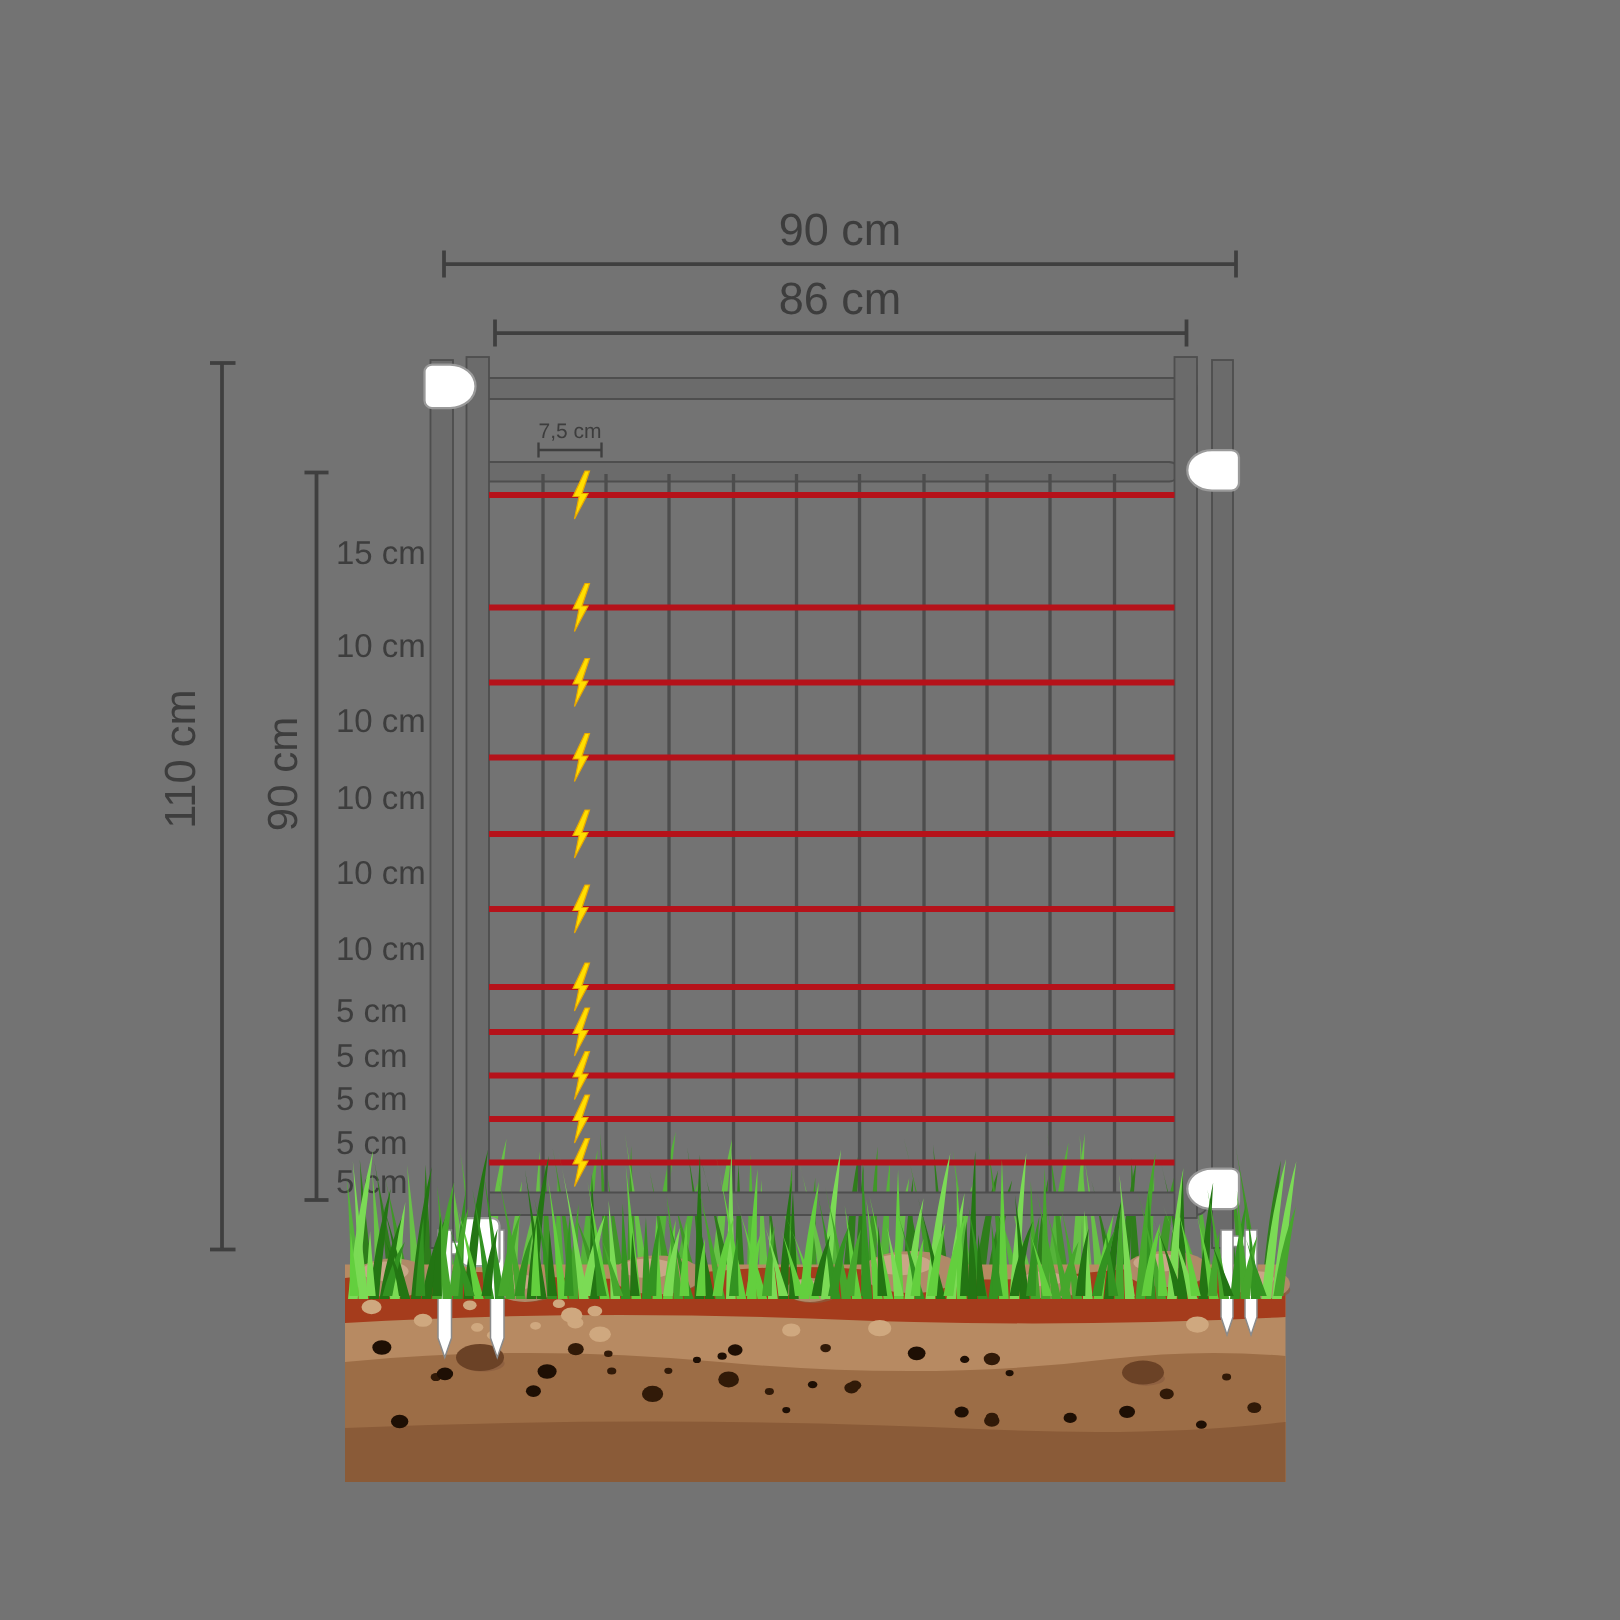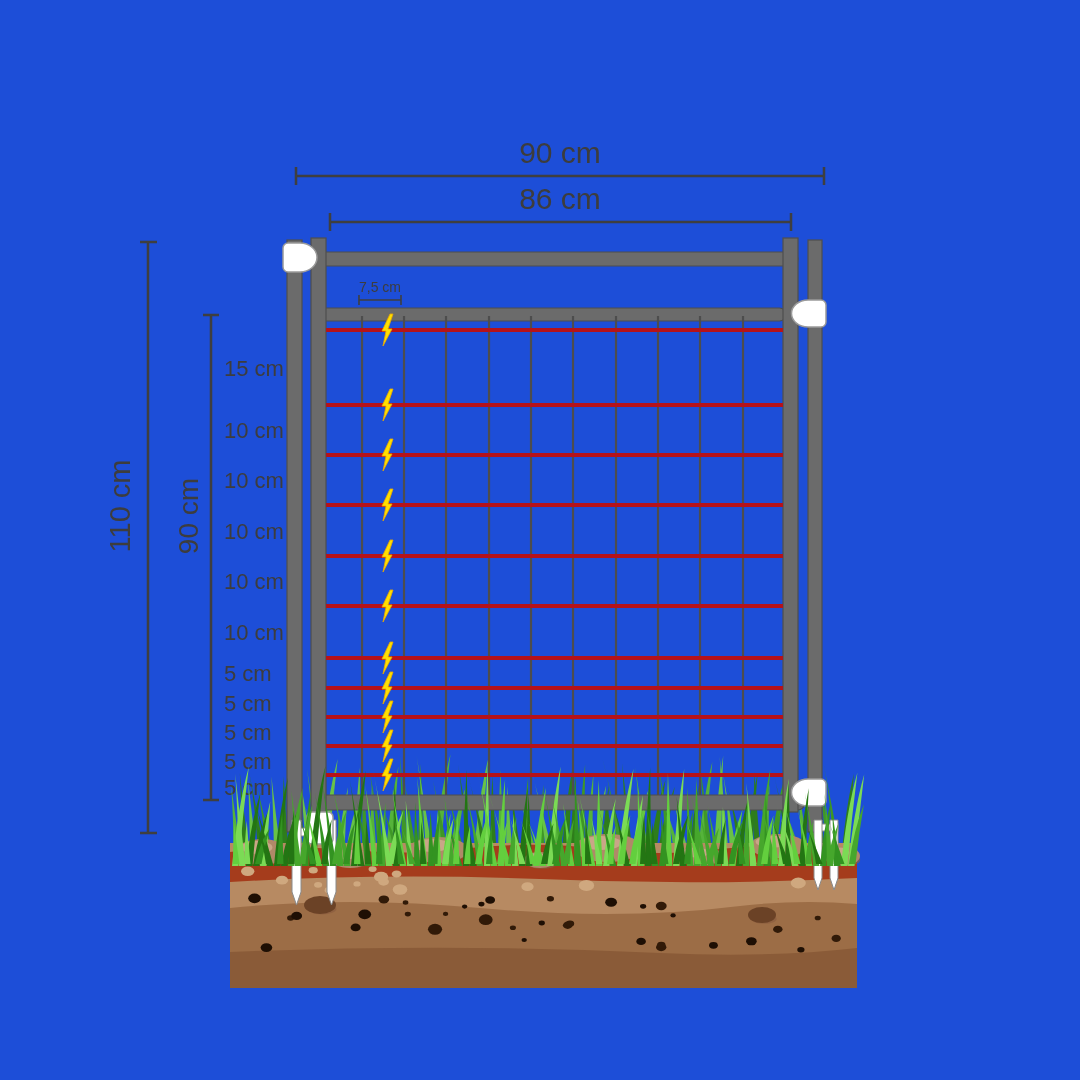--- a/index.html
+++ b/index.html
@@ -1,16 +1,16 @@
 <!DOCTYPE html>
 <html style="--c-text: #3d3d3d; --c-dim: #3f3f3f; --c-frame: #6b6b6b; --c-framestroke: #4e4e4e; --c-soil-light: #b78a62; --c-soil-mid: #9c6d46; --c-soil-dark: #8a5b38; --c-soil-red: #a53c1c;"><head>
 <meta charset="utf-8">
 <style>
   html,body{margin:0;padding:0;background:#ffffff;}
-  .stage{width:1080px;height:1080px;position:relative;background:#1d4ed8;overflow:hidden;}
+  .stage{width:1080px;height:1080px;position:relative;background:#737373;overflow:hidden;}
   svg{display:block;}
   svg text{font-family:"Liberation Sans", sans-serif; fill:var(--c-text,#3d3d3d);}
   .dim-big{font-size:30px;}
   .dim-side{font-size:29px;}
   .dim-side2{font-size:28px;}
   .dim-small{font-size:14px;}
   .dimline{stroke:var(--c-dim,#3f3f3f);stroke-width:2.5;}
   .dimline-thin{stroke:var(--c-dim,#3f3f3f);stroke-width:1.6;}
   .frame{fill:var(--c-frame,#6b6b6b);stroke:var(--c-framestroke,#4e4e4e);stroke-width:1.2;}
   .whitepart{fill:#ffffff;stroke:#9a9a9a;stroke-width:1.5;}

